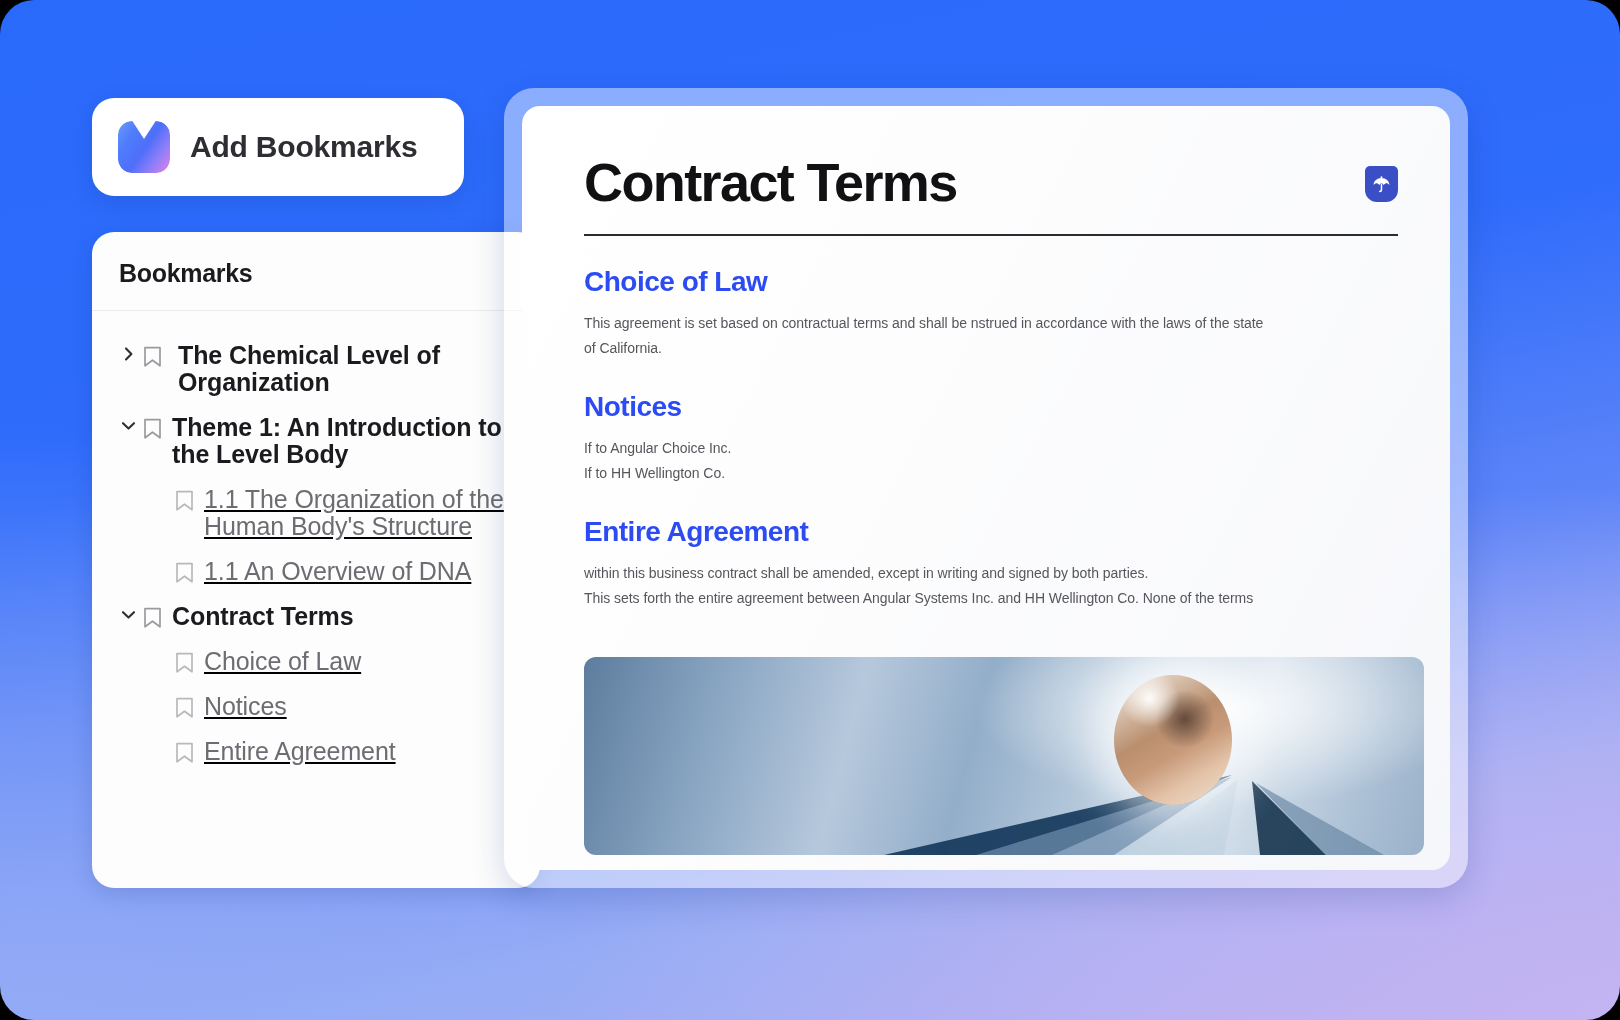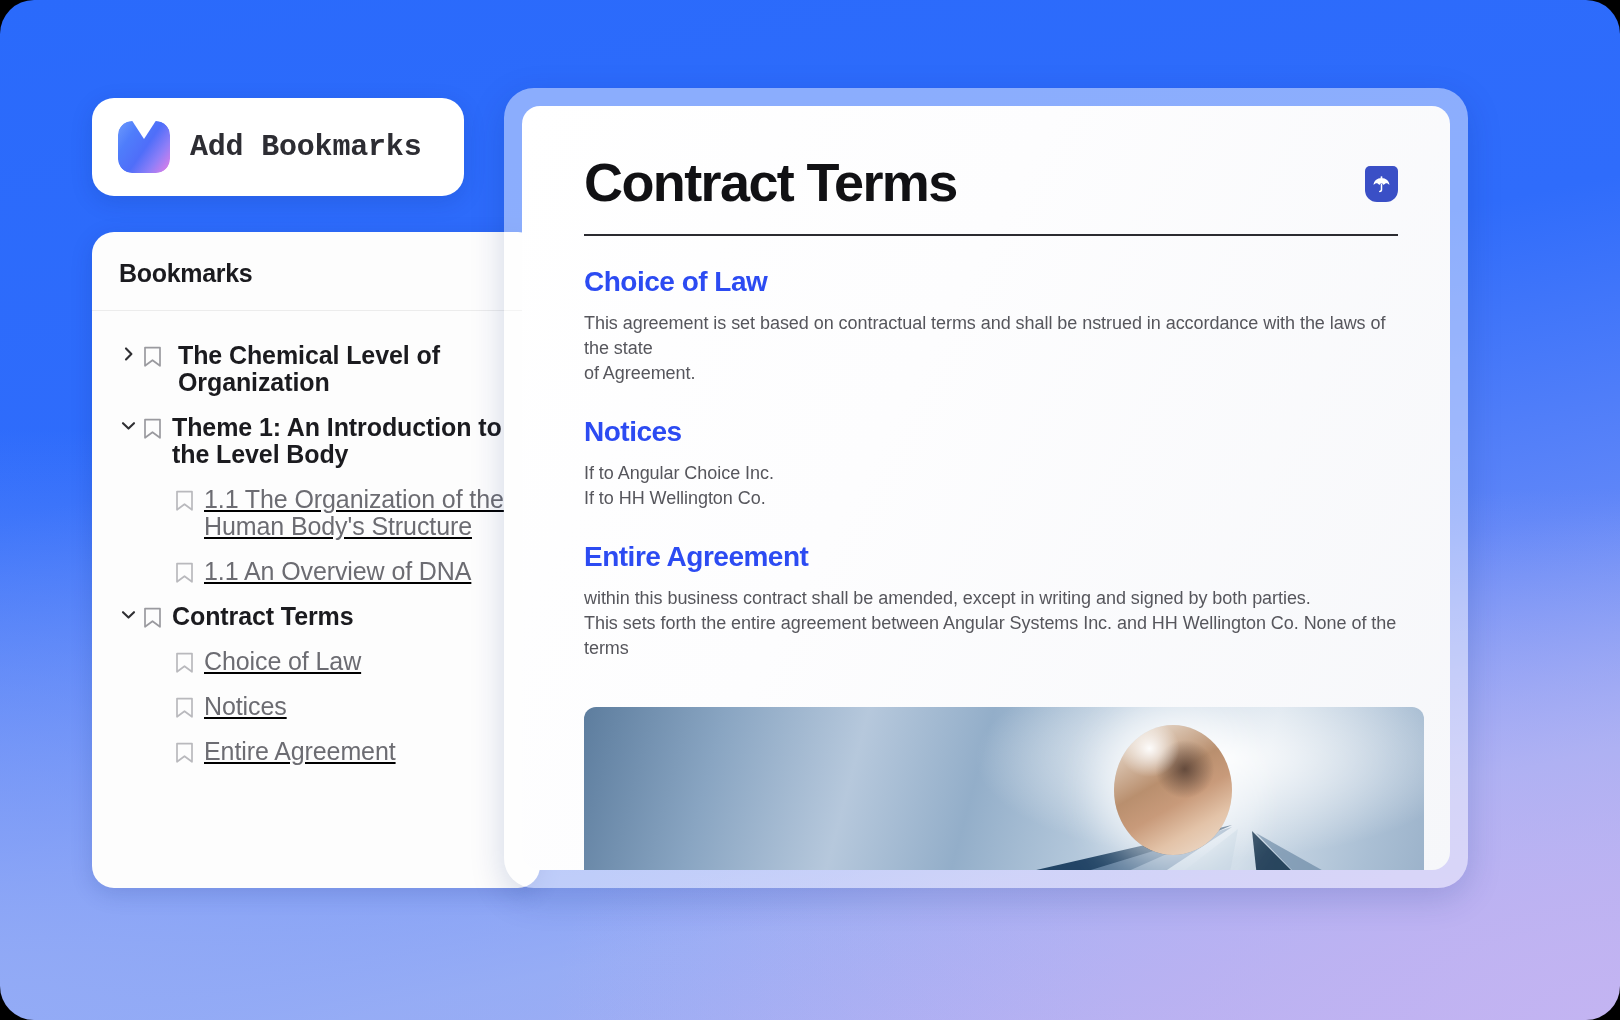--- a/index.html
+++ b/index.html
@@ -29,21 +29,20 @@
 
   
   #add-bookmarks-btn {
     display:flex; align-items:center; gap:20px;
     width:372px; height:98px;
     padding:0 26px;
     background:#fff;
     border-radius:22px;
     box-shadow:0 6px 22px rgba(10,40,120,.16);
     cursor:pointer;
-    font-family:Liberation Mono, monospace;
   }
   #bookmark-app-icon {
     width:52px; height:52px; flex:0 0 52px;
     border-radius:14px;
     background:linear-gradient(125deg,#6d9afc 0%,#4f7dfb 26%, #4f6ef9 52%, #8d7ef8 74%, #e97fe6 100%);
     -webkit-mask:
       linear-gradient(#000,#000) ,
       none;
     position:relative;
     overflow:hidden;
@@ -145,21 +144,21 @@
     letter-spacing:-.5px; white-space:nowrap;
   }
   #doc-rule { height:1.6px; background:#2b2b30; margin:22px 0 0 0; }
 
   .sec { margin-top:30px; }
   .sec-title {
     font-size:28px; font-weight:700; color:#2c4bf2;
     letter-spacing:-.5px; margin-bottom:13px;
   }
   .sec-body {
-    font-size:18px; line-height:25px; color:#56565c; letter-spacing:-.05px;
+    font-size:14px; line-height:25px; color:#56565c; letter-spacing:-.05px;
     max-width:840px;
   }
   .sec-body .ln { display:block; }
 
   #doc-figure {
     margin-top:46px;
     width:840px; height:198px;
     border-radius:12px;
     overflow:hidden;
     position:relative;
@@ -299,21 +298,21 @@
         </div>
       </div>
 
       <div id="doc-rule"></div>
 
       <div id="doc-sections">
           <div class="sec">
             <div class="sec-title">Choice of Law</div>
             <div class="sec-body">
               <span class="ln">This agreement is set based on contractual terms and shall be nstrued in accordance with the laws of the state</span>
-              <span class="ln">of Agreement.</span>
+              <span class="ln">of California.</span>
             </div>
           </div>
           <div class="sec">
             <div class="sec-title">Notices</div>
             <div class="sec-body">
               <span class="ln">If to Angular Choice Inc.</span>
               <span class="ln">If to HH Wellington Co.</span>
             </div>
           </div>
           <div class="sec">

